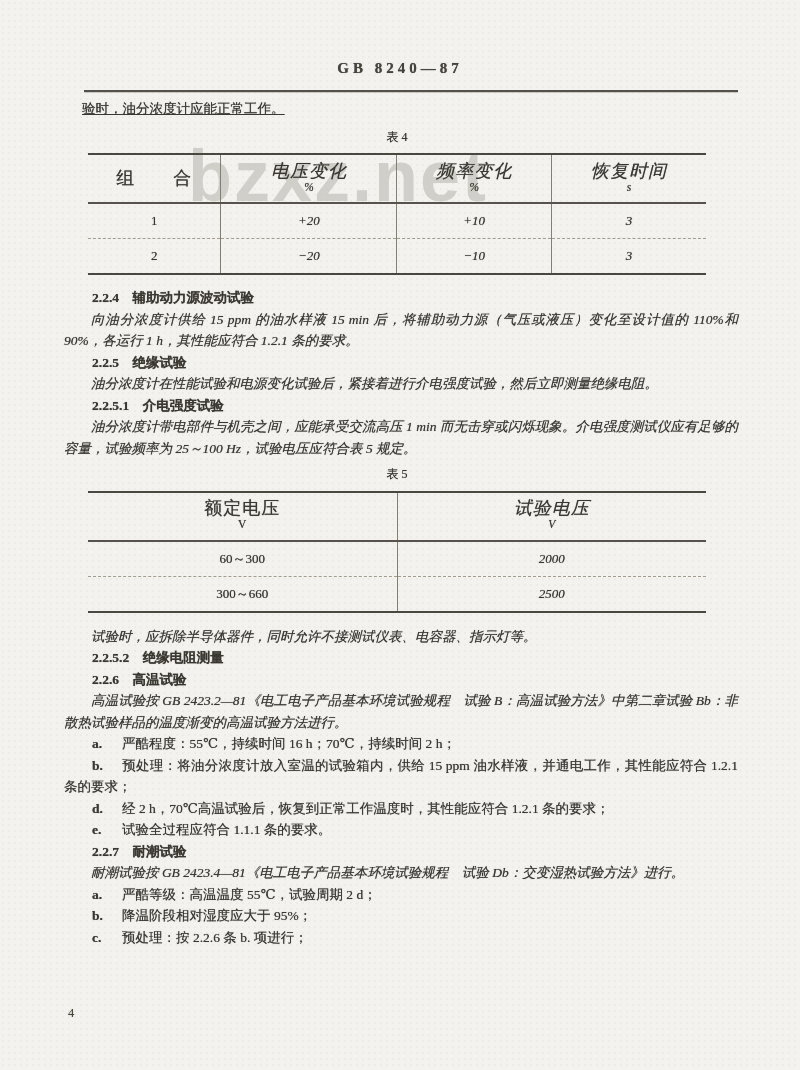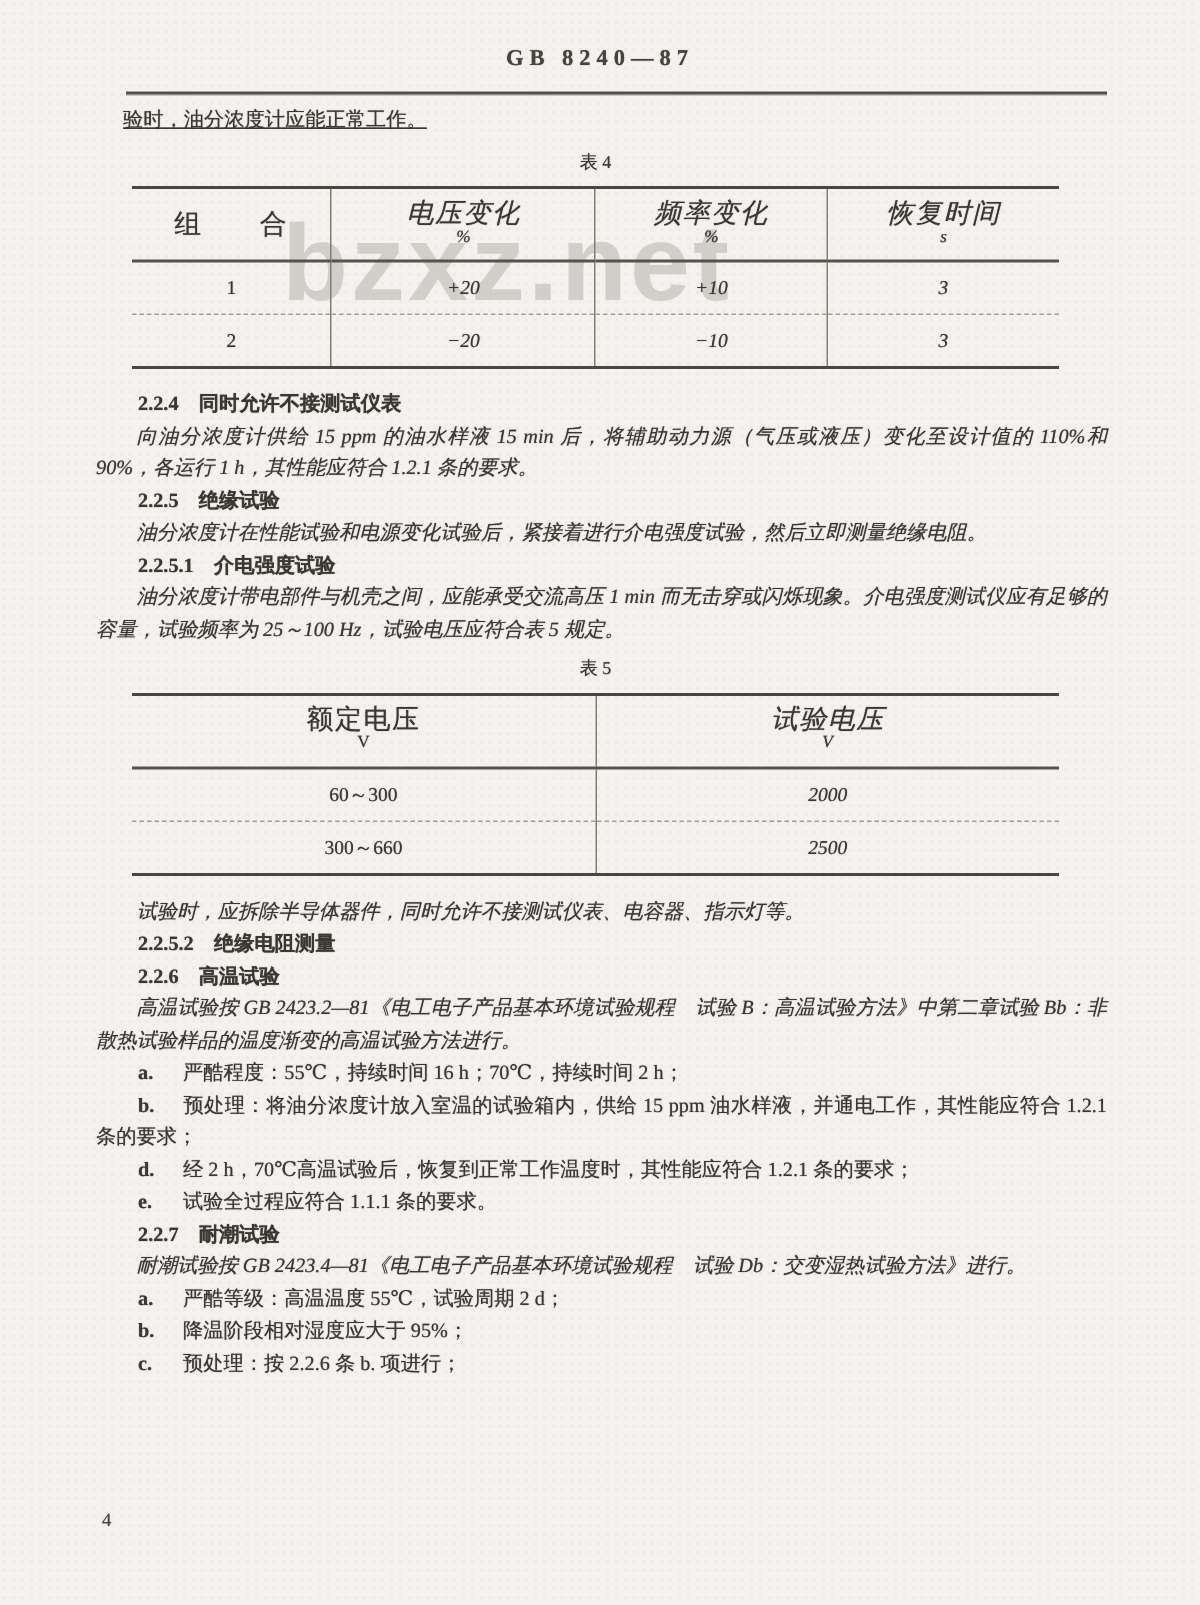--- a/index.html
+++ b/index.html
@@ -9,21 +9,21 @@
     margin:0 auto;
     background-color:#f3f2ee;
     background-image:radial-gradient(rgba(110,104,92,0.05) 1px, transparent 1px);
     background-size:6px 6px;
     font-family:"Liberation Serif","DejaVu Serif",serif;
     color:#3b3833;
     overflow:hidden;
     text-shadow:0 0 0.7px rgba(58,54,48,0.75);
   }
   .doc-header{
-    padding-top:31px;
+    padding-top:60px;
     text-align:center;
     font-size:15px;
     font-weight:bold;
     letter-spacing:4px;
     color:#46423c;
   }
   .header-rule{
     height:2px;
     background:#55504a;
     margin:13px 62px 0 84px;
@@ -140,21 +140,21 @@
         </tr>
         <tr class="dashed-sep">
           <td>2</td>
           <td>−20</td>
           <td>−10</td>
           <td>3</td>
         </tr>
       </tbody>
     </table>
 
-    <div class="block heading gap-after-table">2.2.4　同时允许不接测试仪表</div>
+    <div class="block heading gap-after-table">2.2.4　辅助动力源波动试验</div>
     <div class="block para">向油分浓度计供给 15 ppm 的油水样液 15 min 后，将辅助动力源（气压或液压）变化至设计值的 110%和 90%，各运行 1 h，其性能应符合 1.2.1 条的要求。</div>
     <div class="block heading">2.2.5　绝缘试验</div>
     <div class="block para">油分浓度计在性能试验和电源变化试验后，紧接着进行介电强度试验，然后立即测量绝缘电阻。</div>
     <div class="block heading">2.2.5.1　介电强度试验</div>
     <div class="block para">油分浓度计带电部件与机壳之间，应能承受交流高压 1 min 而无击穿或闪烁现象。介电强度测试仪应有足够的容量，试验频率为 25～100 Hz，试验电压应符合表 5 规定。</div>
 
     <div class="tbl-caption gap-before-caption">表 5</div>
     <table class="tbl">
       <colgroup>
         <col style="width:50%">

